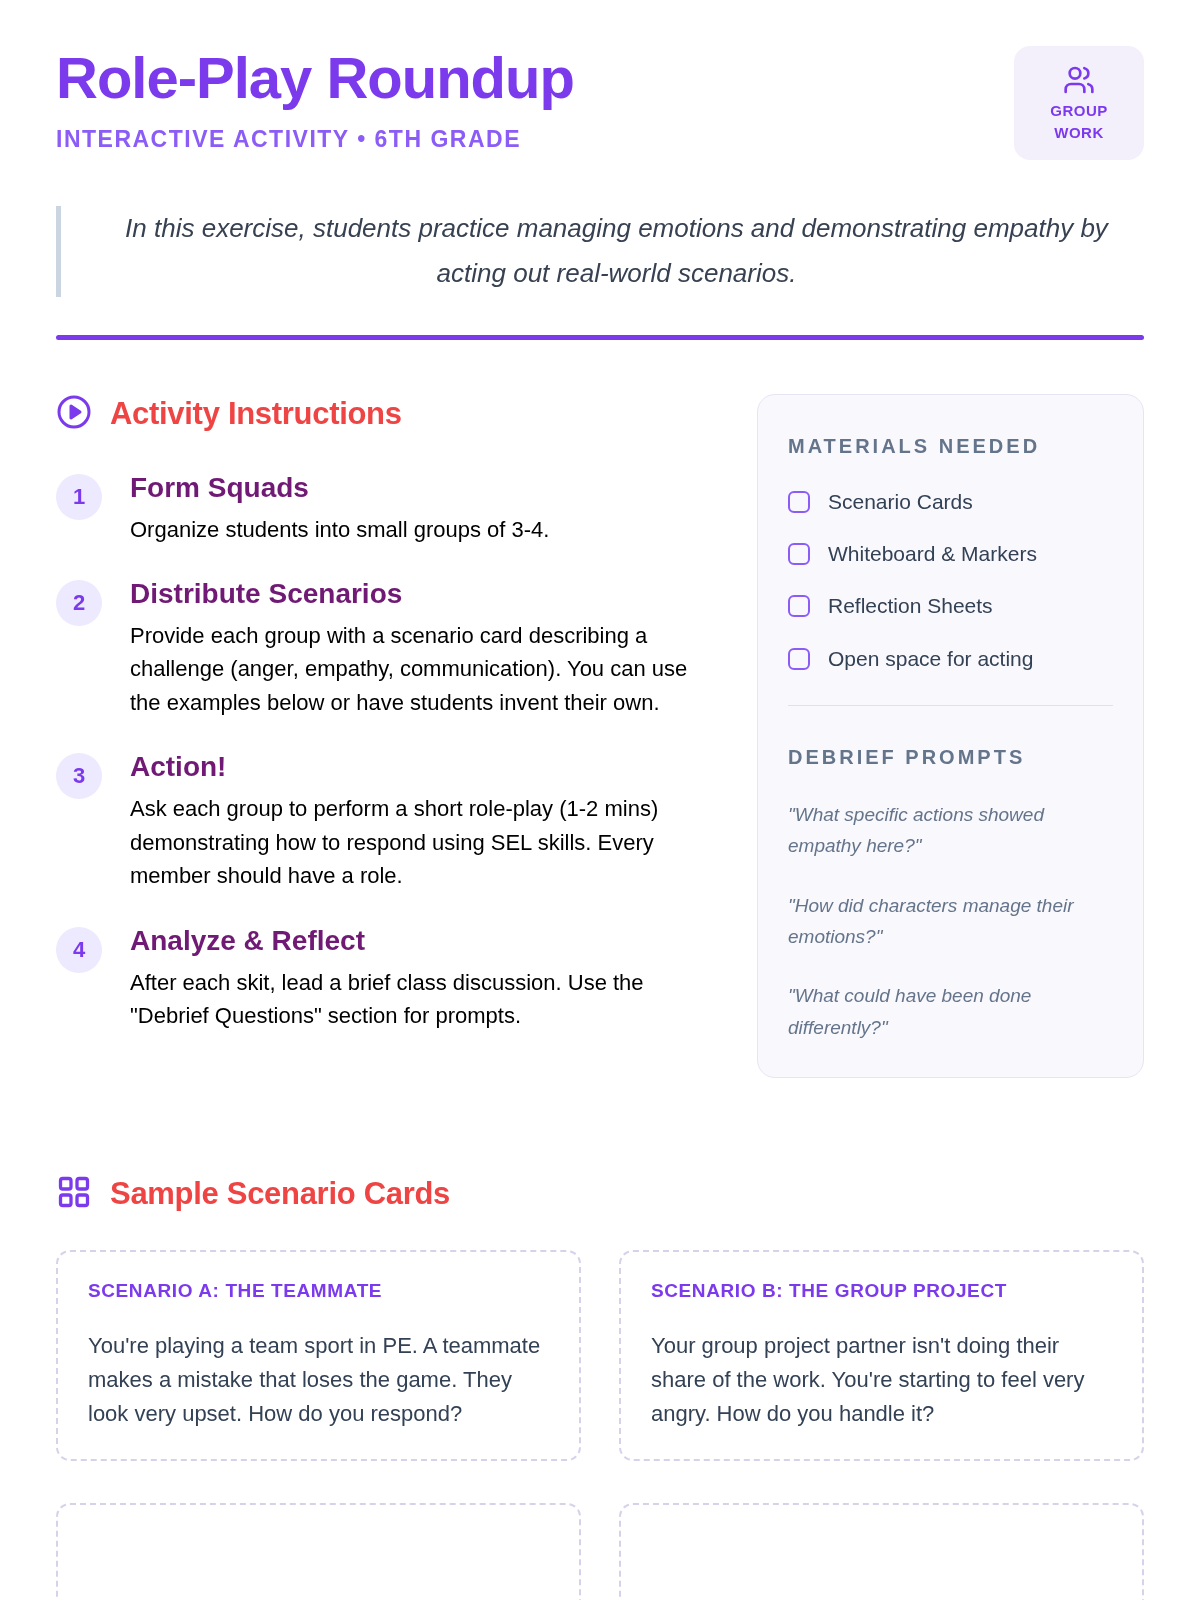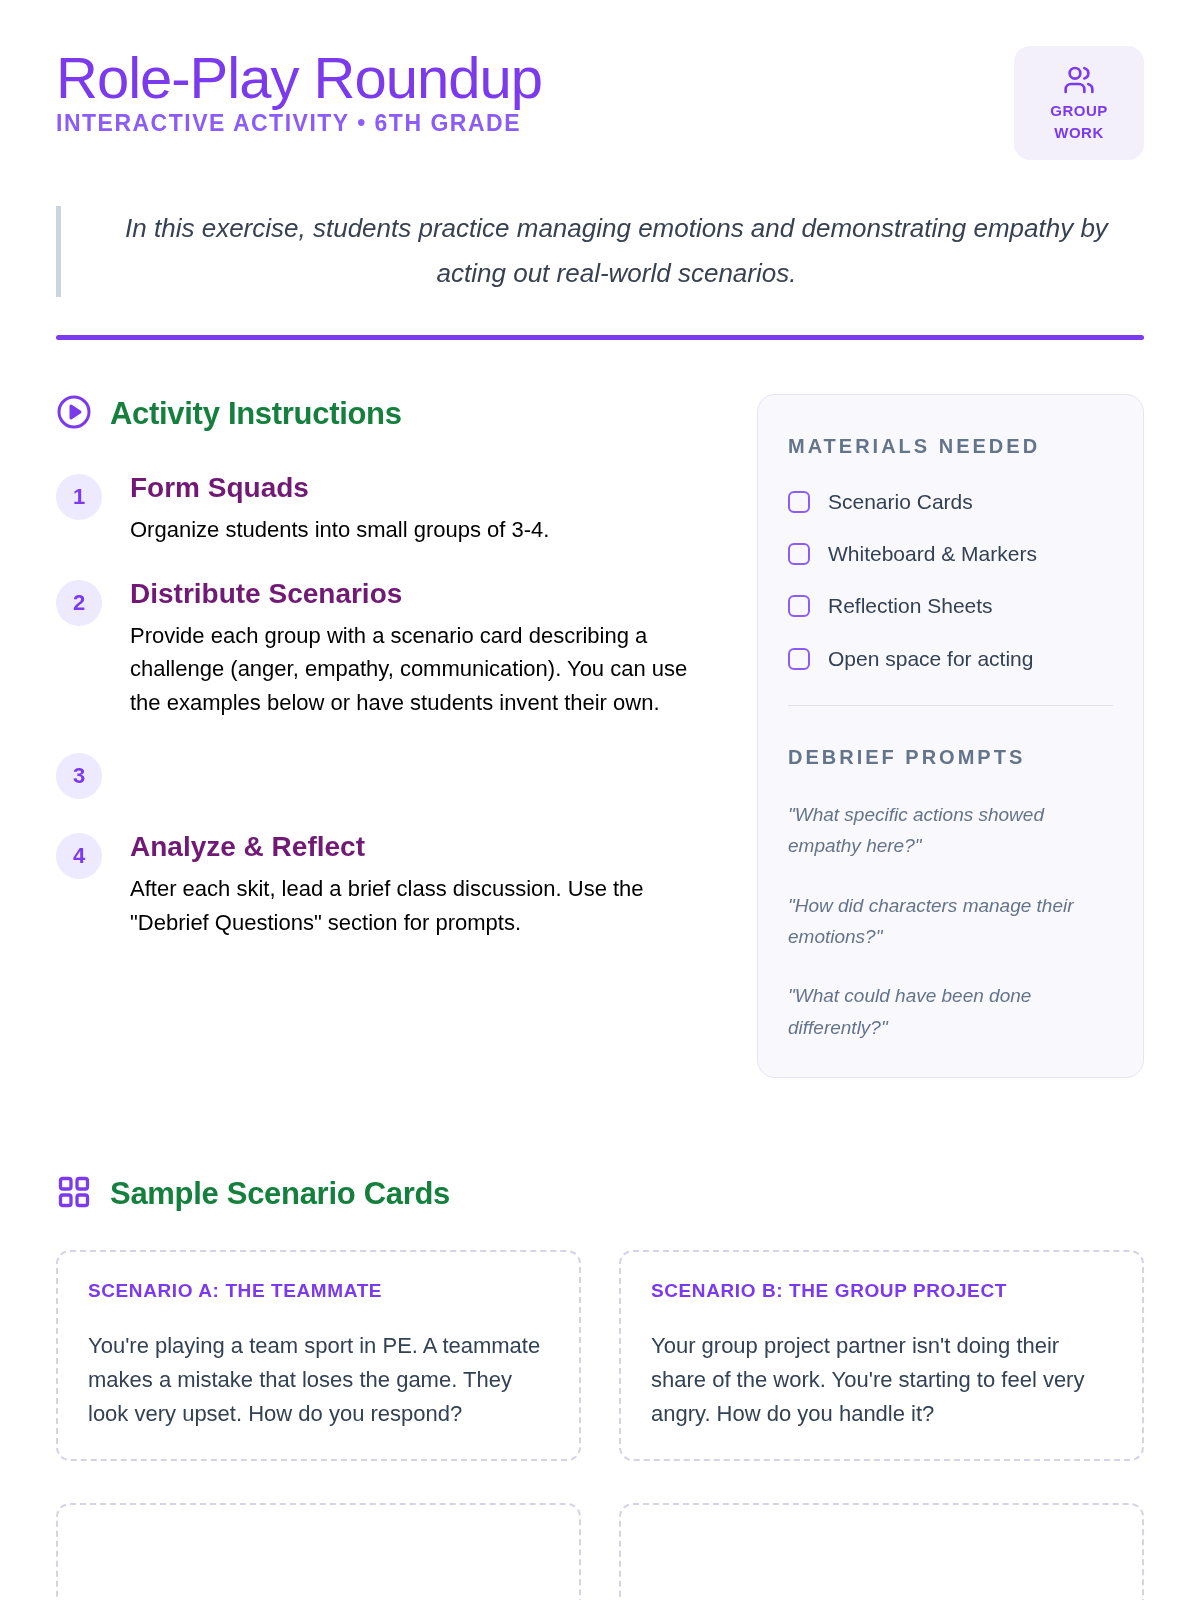--- a/index.html
+++ b/index.html
@@ -7,24 +7,24 @@
   body {
     width:1200px; height:1600px; overflow:hidden;
     font-family:"Liberation Sans", sans-serif;
     color:#334155;
   }
   .page { padding:46px 56px 0 56px; }
 
   
   .header { display:flex; justify-content:space-between; align-items:flex-start; }
   .title {
-    font-size:58px; font-weight:normal; color:#7C3AED; letter-spacing:-1px; line-height:1.1;
+    font-size:58px; font-weight:bold; color:#7C3AED; letter-spacing:-1px; line-height:1.1;
   }
   .subtitle {
-    margin-top:0; font-size:23px; font-weight:bold; color:#8B5CF6; letter-spacing:1.5px;
+    margin-top:16px; font-size:23px; font-weight:bold; color:#8B5CF6; letter-spacing:1.5px;
   }
   .badge {
     width:130px; background:#F3F0FB; border-radius:16px; padding:18px 10px 16px;
     text-align:center; color:#7C3AED;
   }
   .badge svg { width:32px; height:32px; }
   .badge-line { font-size:15px; font-weight:bold; letter-spacing:0.5px; line-height:1.45; }
 
   
   .intro {
@@ -34,21 +34,21 @@
     font-style:italic; font-size:26px; color:#374151; line-height:1.75;
   }
   .rule { height:5px; background:#7C3AED; border-radius:3px; margin-bottom:54px; }
 
   
   .main { display:flex; gap:40px; align-items:flex-start; }
   .left-col { flex:1; min-width:0; }
 
   .section-heading { display:flex; align-items:center; gap:18px; }
   .section-heading svg { width:36px; height:36px; flex-shrink:0; }
-  .section-heading h2 { font-size:31px; font-weight:bold; color:#15803d; letter-spacing:-0.3px; }
+  .section-heading h2 { font-size:31px; font-weight:bold; color:#ef4444; letter-spacing:-0.3px; }
 
   .steps { margin-top:38px; }
   .step { display:flex; gap:28px; margin-bottom:32px; }
   .step-num {
     width:46px; height:46px; border-radius:50%; background:#EDE9FE; color:#7C3AED;
     font-weight:bold; font-size:22px; display:flex; align-items:center; justify-content:center;
     flex-shrink:0; margin-top:2px;
   }
   .step h3 { font-size:28px; font-weight:bold; color:#701a75; margin-bottom:9px; }
   .step p { font-size:22px; color:#000000; line-height:1.52; max-width:640px; }
@@ -140,20 +140,24 @@
         </div>
         <div class="step">
           <div class="step-num">2</div>
           <div>
             <h3>Distribute Scenarios</h3>
             <p>Provide each group with a scenario card describing a challenge (anger, empathy, communication). You can use the examples below or have students invent their own.</p>
           </div>
         </div>
         <div class="step">
           <div class="step-num">3</div>
+          <div>
+            <h3>Action!</h3>
+            <p>Ask each group to perform a short role-play (1-2 mins) demonstrating how to respond using SEL skills. Every member should have a role.</p>
+          </div>
         </div>
         <div class="step">
           <div class="step-num">4</div>
           <div>
             <h3>Analyze &amp; Reflect</h3>
             <p>After each skit, lead a brief class discussion. Use the "Debrief Questions" section for prompts.</p>
           </div>
         </div>
       </div>
     </div>

